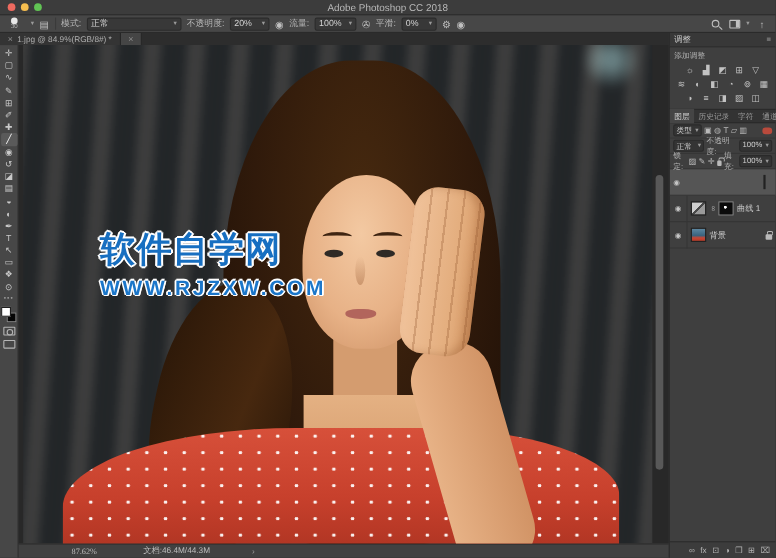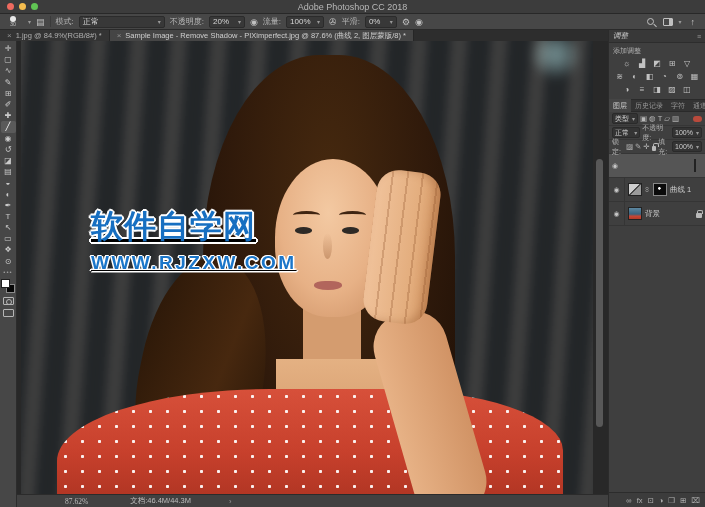--- a/index.html
+++ b/index.html
@@ -86,38 +86,38 @@
   .hand { left:349px; top:130px; width:64px; height:152px; z-index:6; transform:rotate(7deg);
     background:linear-gradient(90deg,#f0c29a 0%,#e3ad7d 70%,#d79a67 100%); border-radius:22px;
     box-shadow:inset -6px 0 8px rgba(140,80,40,.35); }
   .hand::before { content:""; position:absolute; inset:0;
     background:repeating-linear-gradient(90deg, rgba(0,0,0,0) 0 13px, rgba(140,80,40,.28) 13px 15px);
     border-radius:22px; }
   .dress { left:36px; top:348px; width:506px; height:106px; z-index:4;
     background:radial-gradient(rgba(255,255,255,.92) 1.4px, rgba(255,255,255,0) 2px) 0 0/17px 15px,
       linear-gradient(180deg,#d7503a 0%,#c7402c 60%,#b23624 100%);
     border-radius:42% 36% 0 0 / 68% 58% 0 0; }
-  #watermark { left:70px; top:164px; z-index:10;text-decoration:underline; }
+  #watermark { left:70px; top:164px; z-index:10; }
   #wm-title { font-size:32px; font-weight:bold; color:#176fc1; letter-spacing:1px;
     text-shadow:-2px 0 #fff,2px 0 #fff,0 -2px #fff,0 2px #fff,-1px -1px #fff,1px 1px #fff,-1px 1px #fff,1px -1px #fff; }
   #wm-url { font-size:19px; font-weight:bold; color:#1b76c9; letter-spacing:2.5px; margin-top:3px;
     text-shadow:-1.5px 0 #fff,1.5px 0 #fff,0 -1.5px #fff,0 1.5px #fff,-1px -1px #fff,1px 1px #fff; }
   #vscroll { left:579px; top:118px; width:7px; height:268px; background:#585858; border-radius:4px; z-index:11; }
 
   
   #statusbar { left:17px; top:494px; width:591px; height:13px; background:#414141;
     border-top:1px solid #2b2b2b; display:flex; align-items:center; font-size:7.5px; color:#bdbdbd; }
   #status-zoom { margin-left:48px;font-family:Liberation Serif, serif; }
   #status-doc { margin-left:42px; }
   #status-chev { margin-left:38px; color:#9a9a9a; }
 
   
   #dock { left:608px; top:30px; width:97px; height:477px; background:#3f3f3f; border-left:1px solid #2b2b2b; }
   .panel-head { display:flex; align-items:center; height:13px; background:#383838;
-    border-bottom:1px solid #2d2d2d; font-size:7.5px; color:#cfcfcf; padding:0 4px;font-style:italic; }
+    border-bottom:1px solid #2d2d2d; font-size:7.5px; color:#cfcfcf; padding:0 4px; }
   .menu-icon { margin-left:auto; color:#9d9d9d; font-size:7px; letter-spacing:0; }
   #adj-add { font-size:7px; color:#b2b2b2; padding:3px 4px 1px; }
   .adj-row { display:flex; justify-content:center; gap:4px; padding:1px 0; }
   .adj-icon { width:11px; height:11px; display:flex; align-items:center; justify-content:center;
     font-size:8px; color:#c2c2c2; }
   #panel-tabs { display:flex; align-items:center; height:13px; background:#333333;
     border-top:1px solid #2a2a2a; border-bottom:1px solid #2a2a2a; font-size:7px; color:#9b9b9b; margin-top:3px; }
   .ptab { padding:0 4px; height:13px; display:flex; align-items:center; white-space:nowrap; }
   .ptab.active { background:#454545; color:#d2d2d2; }
   .lrow { display:flex; align-items:center; height:14px; padding:0 3px; gap:2px;
@@ -203,21 +203,20 @@
   </span>
 </div>
 
 <div class="abs" id="tabbar">
   <div class="doc-tab">
     <span class="tab-close">×</span>
     <span>1.jpg @ 84.9%(RGB/8#) *</span>
   </div>
   <div class="doc-tab active">
     <span class="tab-close">×</span>
-    <span>Sample Image - Remove Shadow - PIXimperfect.jpg @ 87.6% (曲线 2, 图层蒙版/8) *</span>
   </div>
 </div>
 
 <div class="abs" id="toolpanel">
   <div class="tool">
       <span>✛</span>
     </div>
   <div class="tool">
       <span>▢</span>
     </div>

